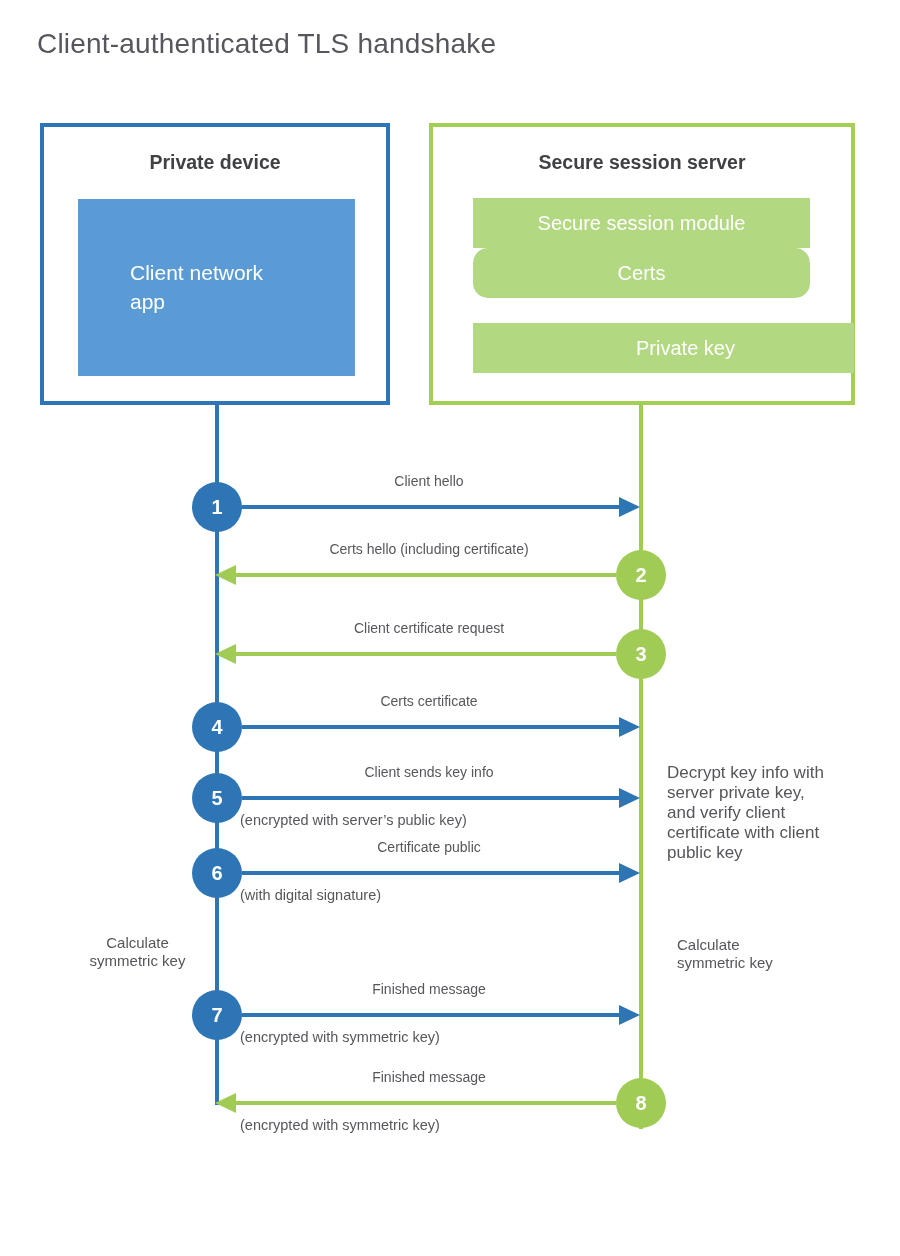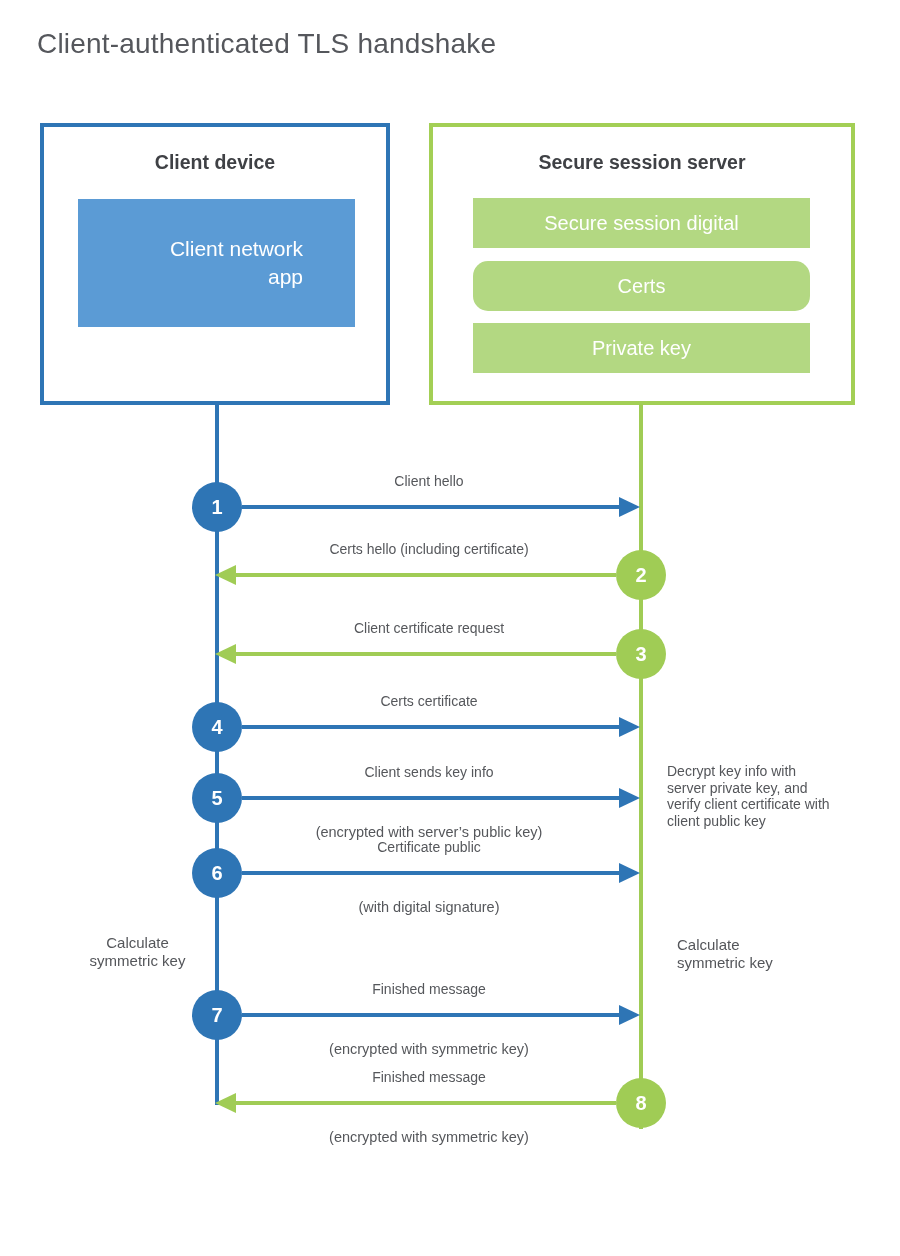--- a/index.html
+++ b/index.html
@@ -8,29 +8,29 @@
 
   .page-title{position:absolute;left:37px;top:28px;font-size:28px;font-weight:300;
     color:#55575c;letter-spacing:.2px;}
 
   
   .actor-box{position:absolute;top:123px;height:282px;background:#fff;box-sizing:border-box;}
   .actor-box.client{left:40px;width:350px;border:4px solid #2e75b5;}
   .actor-box.server{left:429px;width:426px;border:4px solid #a3cf55;}
   .actor-title{margin-top:24px;text-align:center;font-size:19.5px;font-weight:700;color:#3f4145;}
 
-  .client-app{position:absolute;left:78px;top:199px;width:277px;height:128px;background:#5b9bd5;
-    display:flex;align-items:center;justify-content:center;text-align:right;
+  .client-app{position:absolute;left:78px;top:199px;width:277px;height:177px;background:#5b9bd5;
+    display:flex;align-items:center;justify-content:center;text-align:left;
     color:#fff;font-size:21px;line-height:1.35;padding:0 52px;box-sizing:border-box;}
 
   .server-bar{position:absolute;left:473px;width:337px;height:50px;background:#b3d882;
     display:flex;align-items:center;justify-content:center;color:#fff;font-size:20px;}
   .server-bar.b1{top:198px;}
-  .server-bar.b2{top:261px;border-radius:15px;}
-  .server-bar.b3{top:323px;}
+  .server-bar.b2{top:248px;border-radius:15px;}
+  .server-bar.b3{top:323px;padding-left:44px;}
 
   
   .lifeline{position:absolute;width:4px;}
   .lifeline.blue{left:215px;top:404px;height:701px;background:#2e75b5;}
   .lifeline.green{left:639px;top:404px;height:725px;background:#a0cc55;}
 
   
   .msg{position:absolute;left:0;width:900px;height:0;}
   .circle{position:absolute;width:50px;height:50px;border-radius:50%;top:-25px;
     display:flex;align-items:center;justify-content:center;color:#fff;font-weight:700;font-size:20px;}
@@ -38,45 +38,45 @@
   .green .circle{background:#a0cc55;left:616px;}
   .line{position:absolute;height:4px;top:-2px;}
   .blue .line{background:#2e75b5;left:242px;width:377px;}
   .green .line{background:#a0cc55;left:235px;width:381px;}
   .head{position:absolute;width:0;height:0;top:-10px;
     border-top:10px solid transparent;border-bottom:10px solid transparent;}
   .blue .head{left:619px;border-left:21px solid #2e75b5;}
   .green .head{left:215px;border-right:21px solid #a0cc55;}
   .label{position:absolute;left:240px;width:378px;text-align:center;top:-34px;
     font-size:14px;color:#55575b;}
-  .sublabel{position:absolute;left:240px;width:378px;text-align:center;top:26px;
+  .sublabel{position:absolute;left:240px;width:378px;text-align:left;top:14px;
     font-size:14.5px;color:#55575b;}
 
   
-  .note{position:absolute;font-size:14px;color:#54565a;line-height:1.18;}
+  .note{position:absolute;font-size:17px;color:#54565a;line-height:1.18;}
   .note.decrypt{left:667px;top:763px;width:170px;text-align:left;}
   .note.calc-left{left:80px;top:934px;width:115px;text-align:center;font-size:15px;}
   .note.calc-right{left:677px;top:936px;width:120px;text-align:left;font-size:15px;}
 </style>
 </head>
 <body>
 
 <div id="stage">
 
   <div class="page-title">Client-authenticated TLS handshake</div>
 
   <div class="actor-box client">
-    <div class="actor-title">Client device</div>
+    <div class="actor-title">Private device</div>
   </div>
   <div class="client-app">Client network app</div>
 
   <div class="actor-box server">
     <div class="actor-title">Secure session server</div>
   </div>
-  <div class="server-bar b1">Secure session digital</div>
+  <div class="server-bar b1">Secure session module</div>
   <div class="server-bar b2">Certs</div>
   <div class="server-bar b3">Private key</div>
 
   <div class="lifeline blue"></div>
   <div class="lifeline green"></div>
 
   <div class="msg blue ltr" style="top:507px">
     <div class="line"></div>
     <div class="head"></div>
     <div class="circle">1</div>

